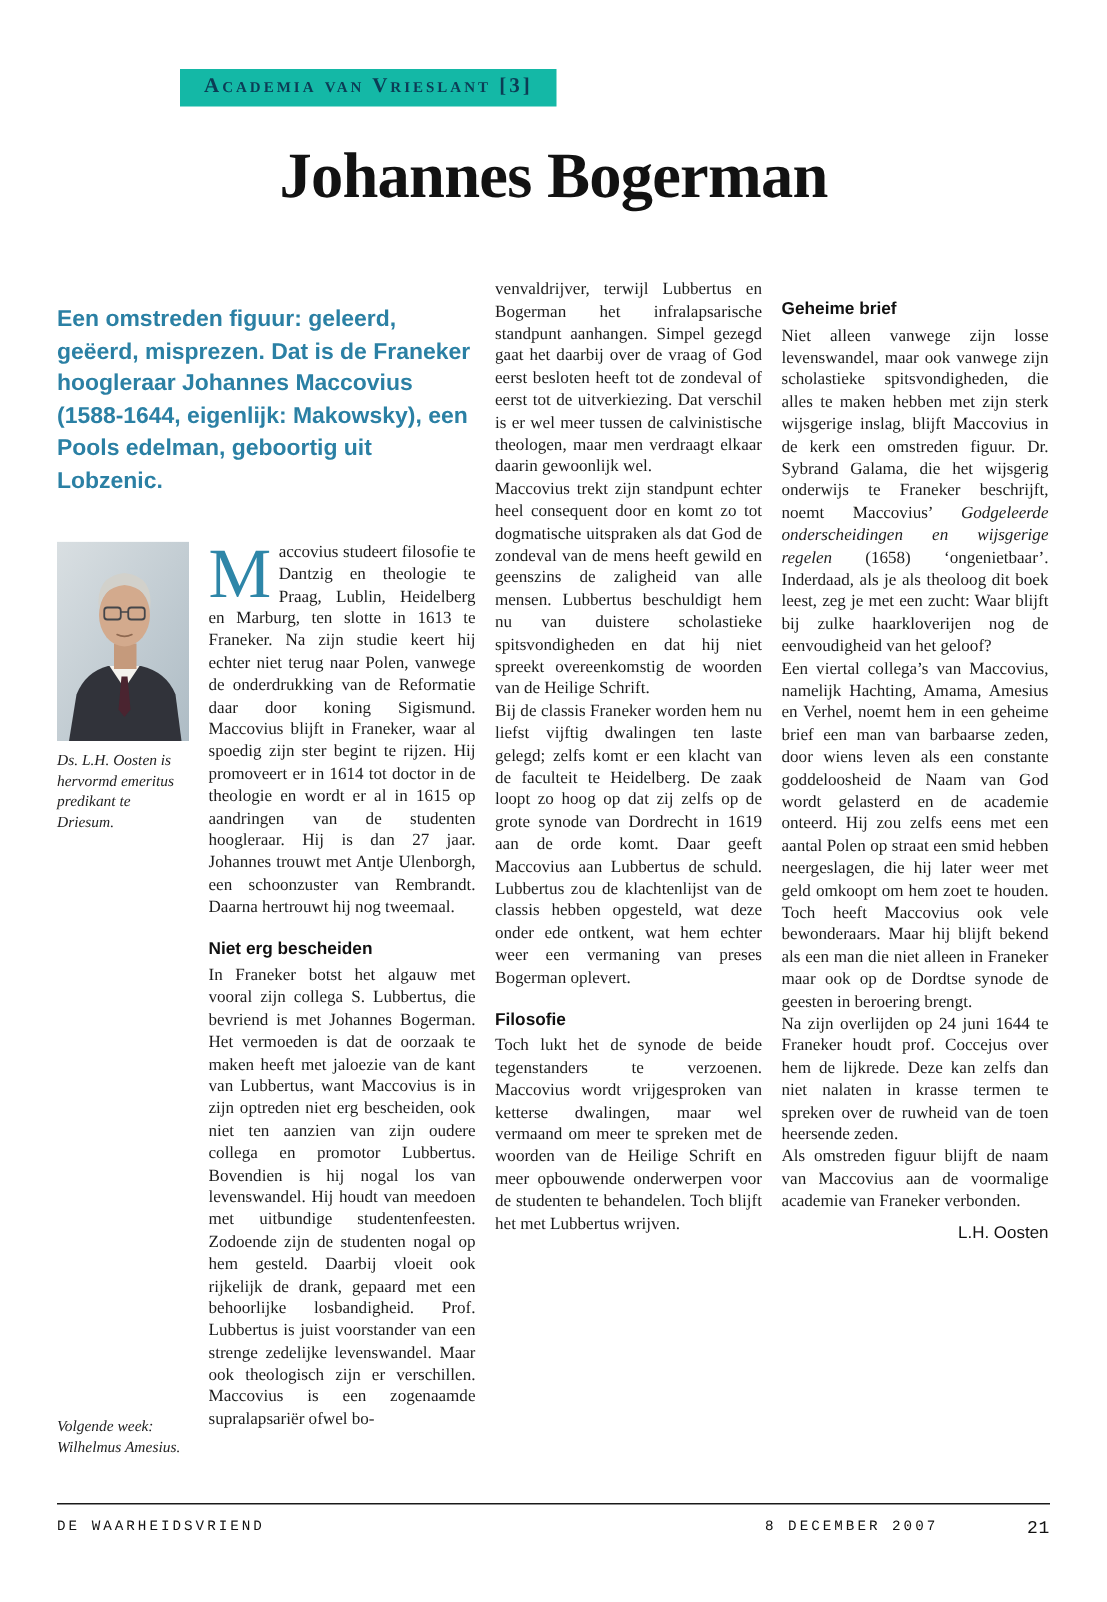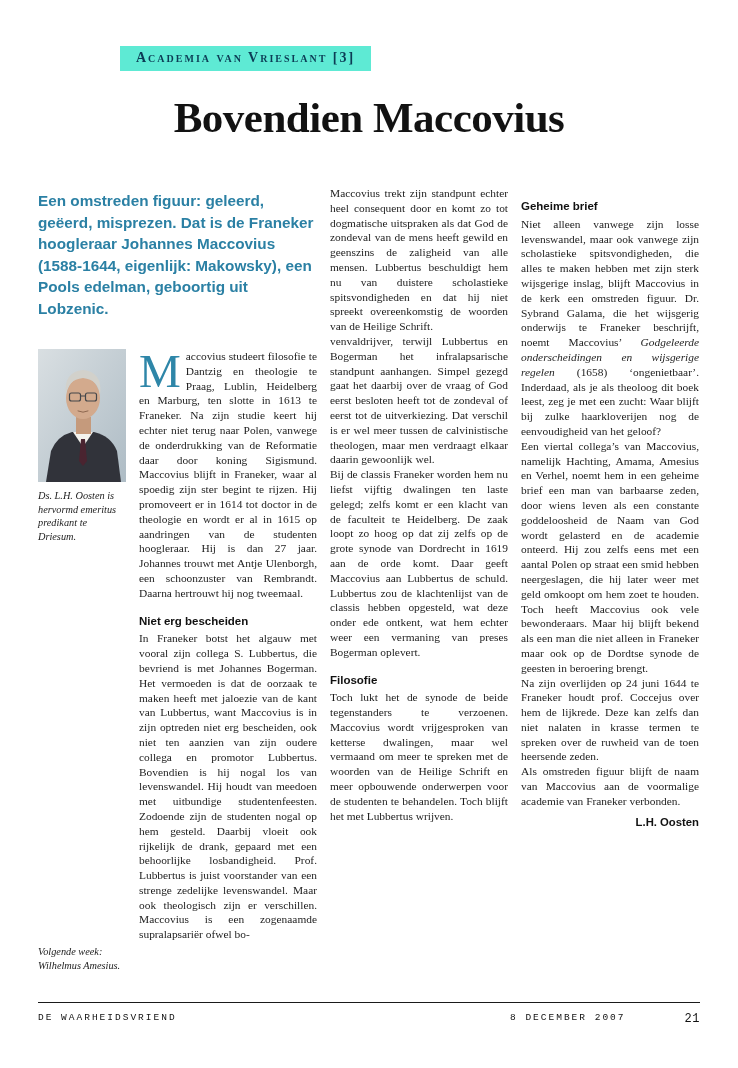--- a/index.html
+++ b/index.html
@@ -2,36 +2,36 @@
 <html><head>
 <meta charset="utf-8">
 <style>
   html,body { margin:0; padding:0; background:#ffffff; }
   .page {
     position:relative; width:738px; height:1068px; background:#ffffff;
     font-family:"Liberation Serif", serif; overflow:hidden;
   }
   .badge {
     position:absolute; left:120px; top:46px;
-    background:#5eead4; color:#0c3c55;
+    background:#14b8a6; color:#0c3c55;
     font-variant:small-caps; font-weight:bold; font-size:14px;
     letter-spacing:2px; padding:4px 16px 5px;
   }
   .title {
     position:absolute; left:0; right:0; top:93px; margin:0;
     text-align:center; font-size:43px; font-weight:bold; color:#121212;
     font-family:"Liberation Serif", serif; letter-spacing:-0.5px;
   }
   .content {
     position:absolute; left:38px; top:186px; width:662px; height:786px;
     display:grid; grid-template-columns:88px 178px 178px 178px;
     grid-template-rows:auto 1fr; column-gap:13px;
   }
   .intro {
-    grid-column:1 / 3; grid-row:1; margin:4px 0 30px 0;
+    grid-column:1 / 3; grid-row:1; margin:16px 0 30px 0;
     font-family:"Liberation Sans", sans-serif; font-weight:bold;
     font-size:15.3px; line-height:21.5px; color:#2b80a4;
   }
   .sidebar { grid-column:1; grid-row:2; display:flex; flex-direction:column;justify-content:space-between; }
   .photo { width:88px; height:133px; overflow:hidden; }
   .caption {
     margin:7px 0 0 0; font-style:italic; font-size:10.3px;
     line-height:13.5px; color:#222;
   }
   .next-week { margin-top:auto; font-style:italic; font-size:10.3px; line-height:13.5px; color:#222; }
@@ -43,42 +43,42 @@
   .subhead {
     font-family:"Liberation Sans", sans-serif; font-weight:bold;
     font-size:11.5px; color:#111; margin:13px 0 3px 0;
   }
   .dropcap {
     float:left; color:#2e86a8; font-size:47px; line-height:40px;
     padding:2px 5px 0 0; font-family:"Liberation Serif", serif;
   }
   .author {
     text-align:right !important; font-family:"Liberation Sans", sans-serif;
-    font-weight:bold; font-size:11.3px; margin-top:6px !important; color:#111;
+    font-weight:normal; font-size:11.3px; margin-top:6px !important; color:#111;
   }
   .footer {
     position:absolute; left:38px; right:38px; top:1002px; height:40px;
     border-top:1.5px solid #1a1a1a; background:#fff;
     font-family:Liberation Mono, monospace; font-size:9.5px;
     letter-spacing:2px; color:#111;
   }
   .footer span { position:absolute; top:9px; white-space:nowrap; }
   .footer-mag { left:0; }
   .footer-date { left:472px; }
   .footer-page { right:0; letter-spacing:0.5px; font-size:12px; }
   em { font-style:italic; }
 </style>
 </head>
 <body>
 
 <div class="page">
 
   <div class="badge">Academia van Vrieslant [3]</div>
 
-  <h1 class="title">Bovendien Maccovius</h1>
+  <h1 class="title">Johannes Bogerman</h1>
 
   <div class="content">
 
     <p class="intro">Een omstreden figuur: geleerd, geëerd, misprezen. Dat is de Franeker hoogleraar Johannes Maccovius (1588-1644, eigenlijk: Makowsky), een Pools edelman, geboortig uit Lobzenic.</p>
 
     <div class="sidebar">
       <figure style="margin:0;">
         <div class="photo">
           <svg width="88" height="133" viewBox="0 0 88 133" xmlns="http://www.w3.org/2000/svg">
             <defs>
@@ -109,22 +109,22 @@
       </div>
     </div>
 
     <div class="col col1">
       <p><span class="dropcap">M</span><span>accovius studeert filosofie te Dantzig en theologie te Praag, Lublin, Heidelberg en Marburg, ten slotte in 1613 te Franeker. Na zijn studie keert hij echter niet terug naar Polen, vanwege de onderdrukking van de Reformatie daar door koning Sigismund. Maccovius blijft in Franeker, waar al spoedig zijn ster begint te rijzen. Hij promoveert er in 1614 tot doctor in de theologie en wordt er al in 1615 op aandringen van de studenten hoogleraar. Hij is dan 27 jaar. Johannes trouwt met Antje Ulenborgh, een schoonzuster van Rembrandt. Daarna hertrouwt hij nog tweemaal.</span></p>
       <h2 class="subhead">Niet erg bescheiden</h2>
       <p>In Franeker botst het algauw met vooral zijn collega S. Lubbertus, die bevriend is met Johannes Bogerman. Het vermoeden is dat de oorzaak te maken heeft met jaloezie van de kant van Lubbertus, want Maccovius is in zijn optreden niet erg bescheiden, ook niet ten aanzien van zijn oudere collega en promotor Lubbertus. Bovendien is hij nogal los van levenswandel. Hij houdt van meedoen met uitbundige studentenfeesten. Zodoende zijn de studenten nogal op hem gesteld. Daarbij vloeit ook rijkelijk de drank, gepaard met een behoorlijke losbandigheid. Prof. Lubbertus is juist voorstander van een strenge zedelijke levenswandel. Maar ook theologisch zijn er verschillen. Maccovius is een zogenaamde supralapsariër ofwel bo-</p>
     </div>
 
     <div class="col col2">
+      <p>venvaldrijver, terwijl Lubbertus en Bogerman het infralapsarische standpunt aanhangen. Simpel gezegd gaat het daarbij over de vraag of God eerst besloten heeft tot de zondeval of eerst tot de uitverkiezing. Dat verschil is er wel meer tussen de calvinistische theologen, maar men verdraagt elkaar daarin gewoonlijk wel.</p>
       <p>Maccovius trekt zijn standpunt echter heel consequent door en komt zo tot dogmatische uitspraken als dat God de zondeval van de mens heeft gewild en geenszins de zaligheid van alle mensen. Lubbertus beschuldigt hem nu van duistere scholastieke spitsvondigheden en dat hij niet spreekt overeenkomstig de woorden van de Heilige Schrift.</p>
-      <p>venvaldrijver, terwijl Lubbertus en Bogerman het infralapsarische standpunt aanhangen. Simpel gezegd gaat het daarbij over de vraag of God eerst besloten heeft tot de zondeval of eerst tot de uitverkiezing. Dat verschil is er wel meer tussen de calvinistische theologen, maar men verdraagt elkaar daarin gewoonlijk wel.</p>
       <p>Bij de classis Franeker worden hem nu liefst vijftig dwalingen ten laste gelegd; zelfs komt er een klacht van de faculteit te Heidelberg. De zaak loopt zo hoog op dat zij zelfs op de grote synode van Dordrecht in 1619 aan de orde komt. Daar geeft Maccovius aan Lubbertus de schuld. Lubbertus zou de klachtenlijst van de classis hebben opgesteld, wat deze onder ede ontkent, wat hem echter weer een vermaning van preses Bogerman oplevert.</p>
       <h2 class="subhead">Filosofie</h2>
       <p>Toch lukt het de synode de beide tegenstanders te verzoenen. Maccovius wordt vrijgesproken van ketterse dwalingen, maar wel vermaand om meer te spreken met de woorden van de Heilige Schrift en meer opbouwende onderwerpen voor de studenten te behandelen. Toch blijft het met Lubbertus wrijven.</p>
     </div>
 
     <div class="col col3">
       <h2 class="subhead">Geheime brief</h2>
       <p><span>Niet alleen vanwege zijn losse levenswandel, maar ook vanwege zijn scholastieke spitsvondigheden, die alles te maken hebben met zijn sterk wijsgerige inslag, blijft Maccovius in de kerk een omstreden figuur. Dr. Sybrand Galama, die het wijsgerig onderwijs te Franeker beschrijft, noemt Maccovius’ </span><em>Godgeleerde onderscheidingen en wijsgerige regelen</em><span> (1658) ‘ongenietbaar’. Inderdaad, als je als theoloog dit boek leest, zeg je met een zucht: Waar blijft bij zulke haarkloverijen nog de eenvoudigheid van het geloof?</span></p>
       <p>Een viertal collega’s van Maccovius, namelijk Hachting, Amama, Amesius en Verhel, noemt hem in een geheime brief een man van barbaarse zeden, door wiens leven als een constante goddeloosheid de Naam van God wordt gelasterd en de academie onteerd. Hij zou zelfs eens met een aantal Polen op straat een smid hebben neergeslagen, die hij later weer met geld omkoopt om hem zoet te houden. Toch heeft Maccovius ook vele bewonderaars. Maar hij blijft bekend als een man die niet alleen in Franeker maar ook op de Dordtse synode de geesten in beroering brengt.</p>
       <p>Na zijn overlijden op 24 juni 1644 te Franeker houdt prof. Coccejus over hem de lijkrede. Deze kan zelfs dan niet nalaten in krasse termen te spreken over de ruwheid van de toen heersende zeden.</p>

